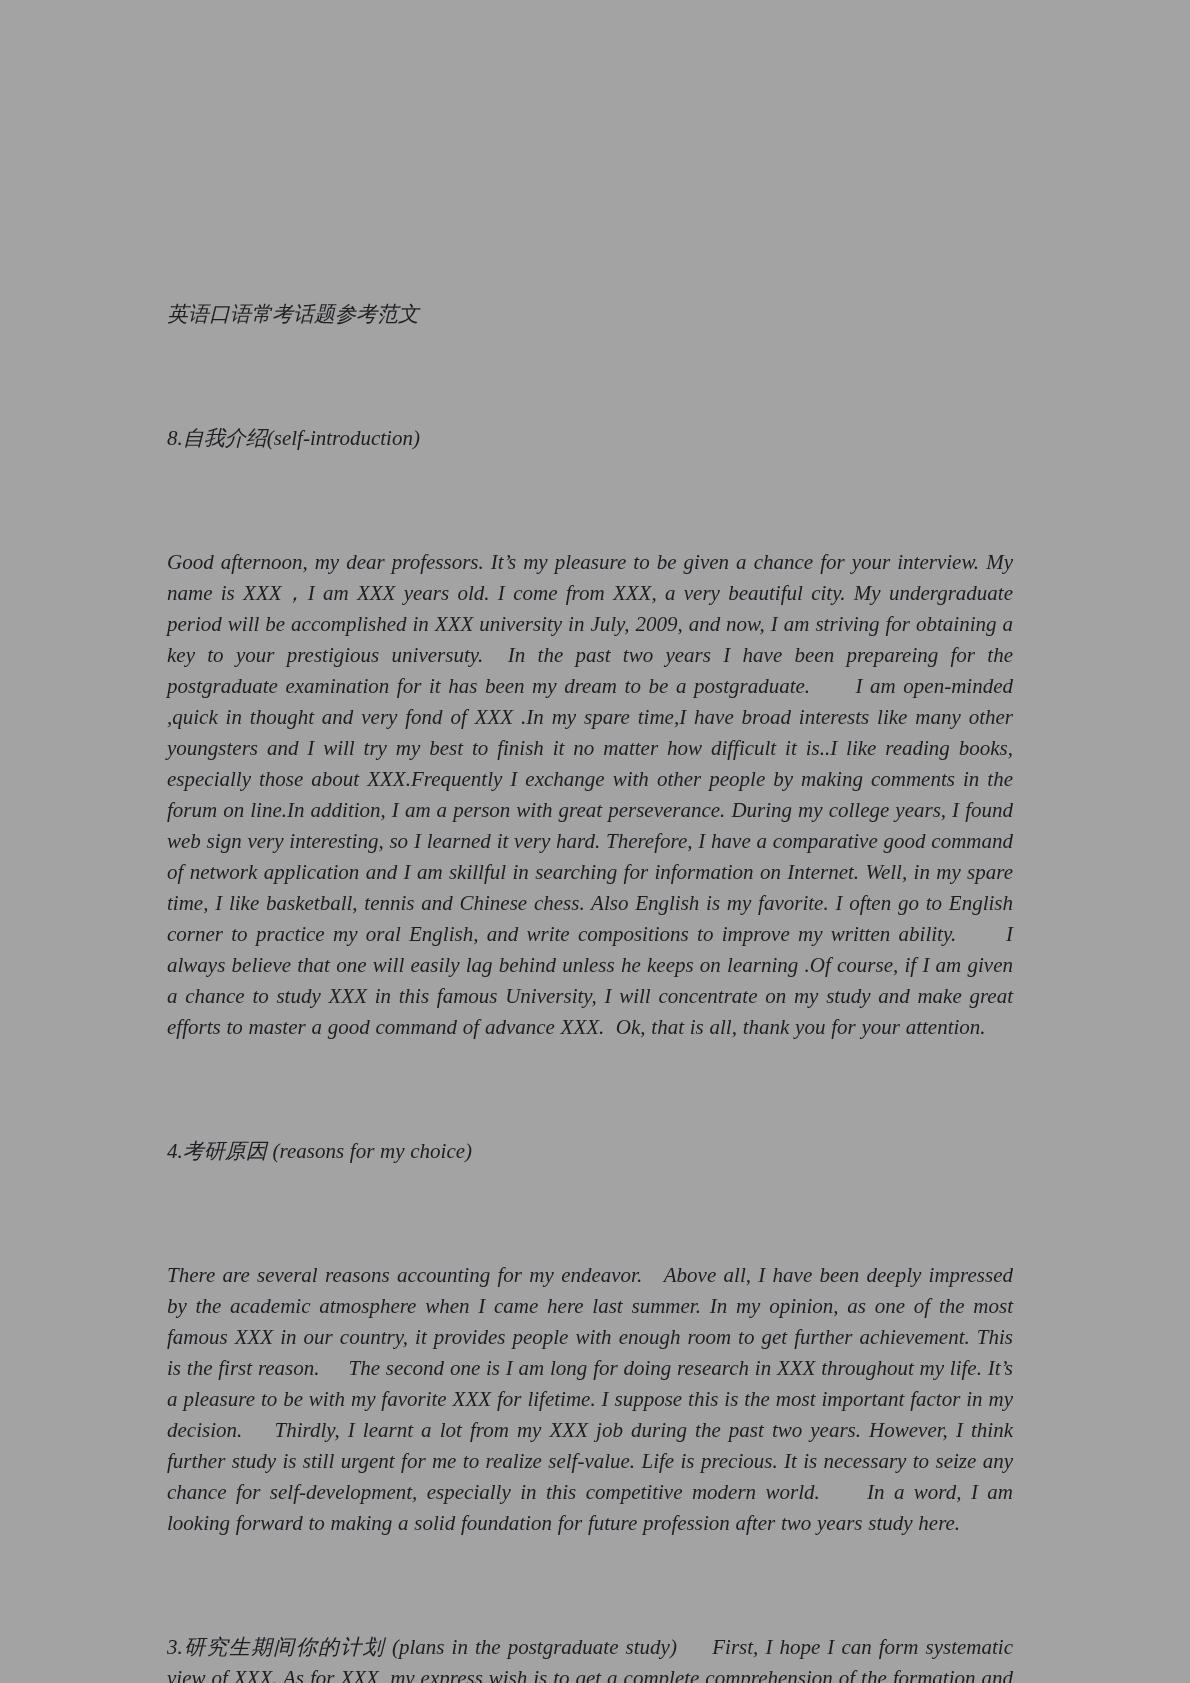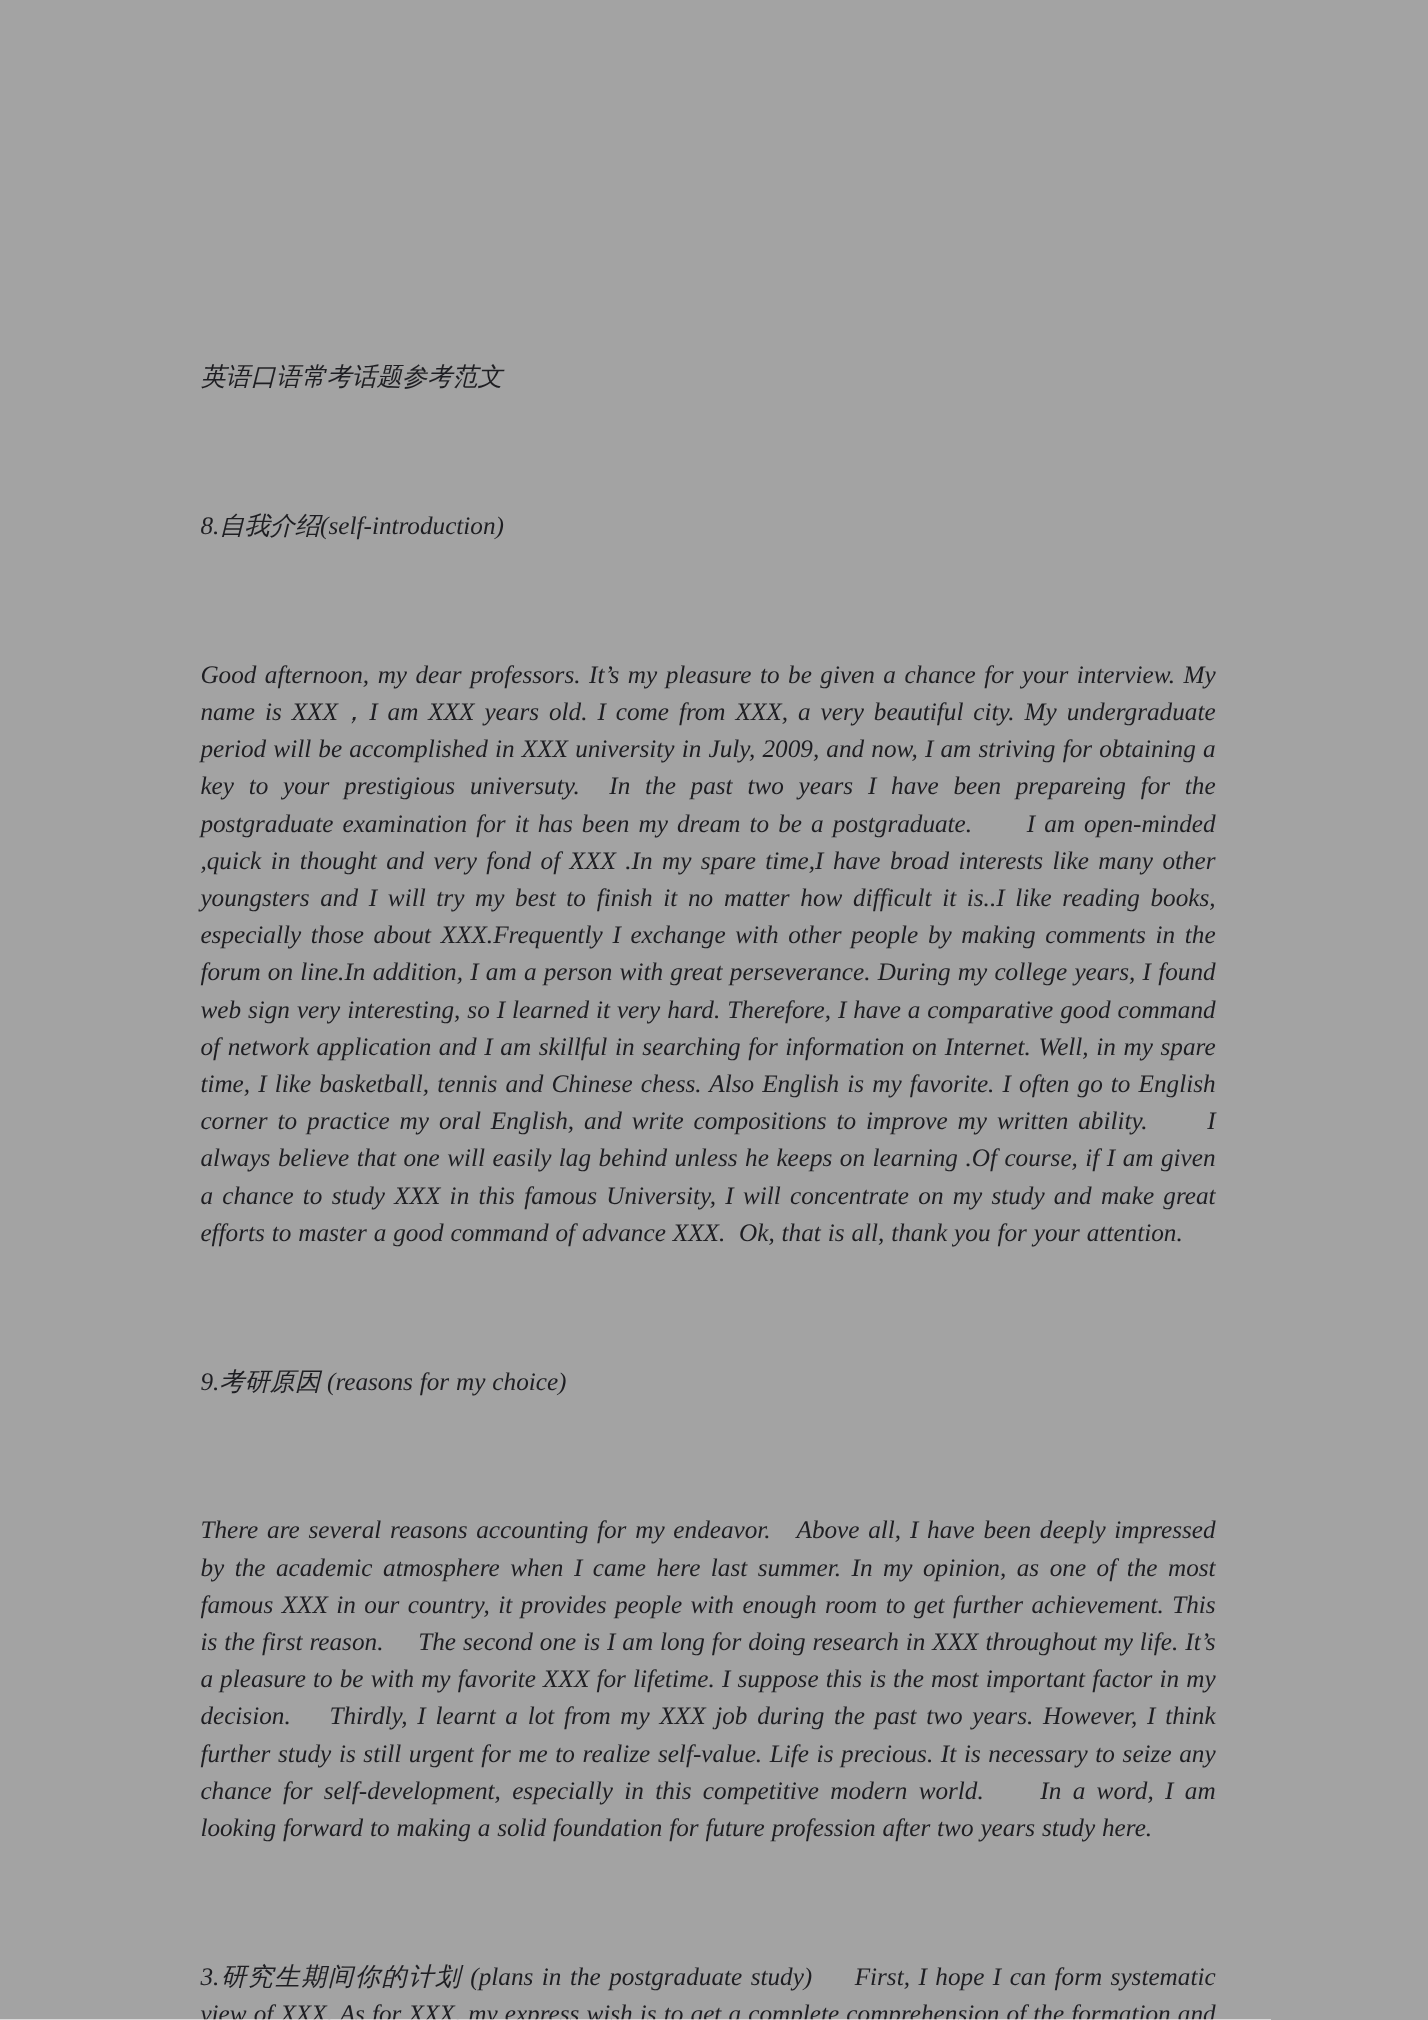--- a/index.html
+++ b/index.html
@@ -33,21 +33,21 @@
 
 <div class="page">
   <div class="content">
 
     <p>英语口语常考话题参考范文</p>
 
     <p>8.自我介绍(self-introduction)</p>
 
     <p>Good afternoon, my dear professors. It’s my pleasure to be given a chance for your interview. My name is XXX，I am XXX years old. I come from XXX, a very beautiful city. My undergraduate period will be accomplished in XXX university in July, 2009, and now, I am striving for obtaining a key to your prestigious universuty.  In the past two years I have been prepareing for the postgraduate examination for it has been my dream to be a postgraduate.      I am open-minded ,quick in thought and very fond of XXX .In my spare time,I have broad interests like many other youngsters and I will try my best to finish it no matter how difficult it is..I like reading books, especially those about XXX.Frequently I exchange with other people by making comments in the forum on line.In addition, I am a person with great perseverance. During my college years, I found web sign very interesting, so I learned it very hard. Therefore, I have a comparative good command of network application and I am skillful in searching for information on Internet. Well, in my spare time, I like basketball, tennis and Chinese chess. Also English is my favorite. I often go to English corner to practice my oral English, and write compositions to improve my written ability.      I always believe that one will easily lag behind unless he keeps on learning .Of course, if I am given a chance to study XXX in this famous University, I will concentrate on my study and make great efforts to master a good command of advance XXX.  Ok, that is all, thank you for your attention.</p>
 
-    <p>9.考研原因 (reasons for my choice)</p>
+    <p>4.考研原因 (reasons for my choice)</p>
 
     <p>There are several reasons accounting for my endeavor.   Above all, I have been deeply impressed by the academic atmosphere when I came here last summer. In my opinion, as one of the most famous XXX in our country, it provides people with enough room to get further achievement. This is the first reason.     The second one is I am long for doing research in XXX throughout my life. It’s a pleasure to be with my favorite XXX for lifetime. I suppose this is the most important factor in my decision.    Thirdly, I learnt a lot from my XXX job during the past two years. However, I think further study is still urgent for me to realize self-value. Life is precious. It is necessary to seize any chance for self-development, especially in this competitive modern world.     In a word, I am looking forward to making a solid foundation for future profession after two years study here.</p>
 
     <p class="gap-above"><span>3.研究生期间你的计划 (plans in the postgraduate study)</span><span>     First, I hope I can form systematic view of XXX. As for XXX, my express wish is to get a complete comprehension of the formation and development as well as XXX. If possible, I will go on with my study for doctorate degree. In a word, I am looking forward to making a solid foundation for future profession after two years study here.</span></p>
 
     
 
   </div>
 </div>
 

